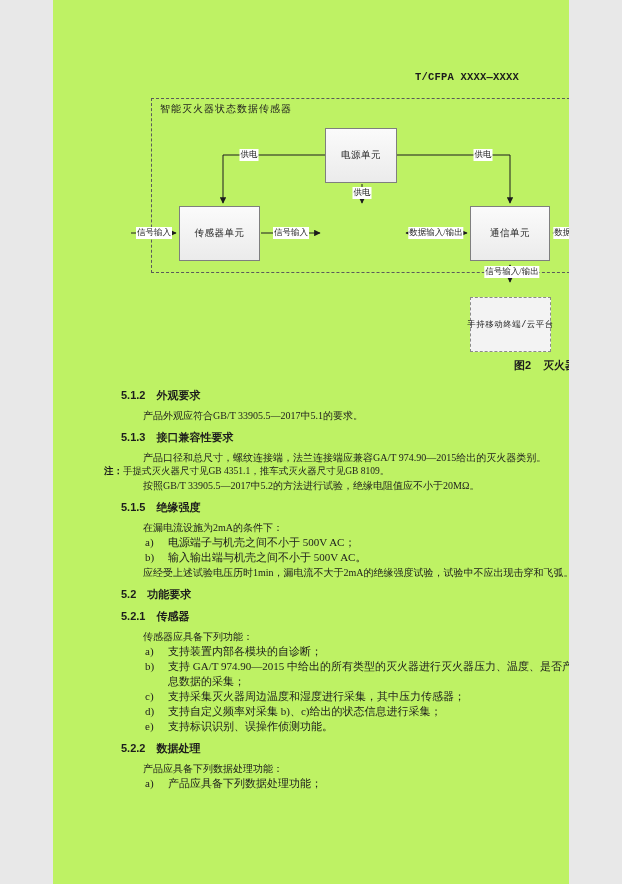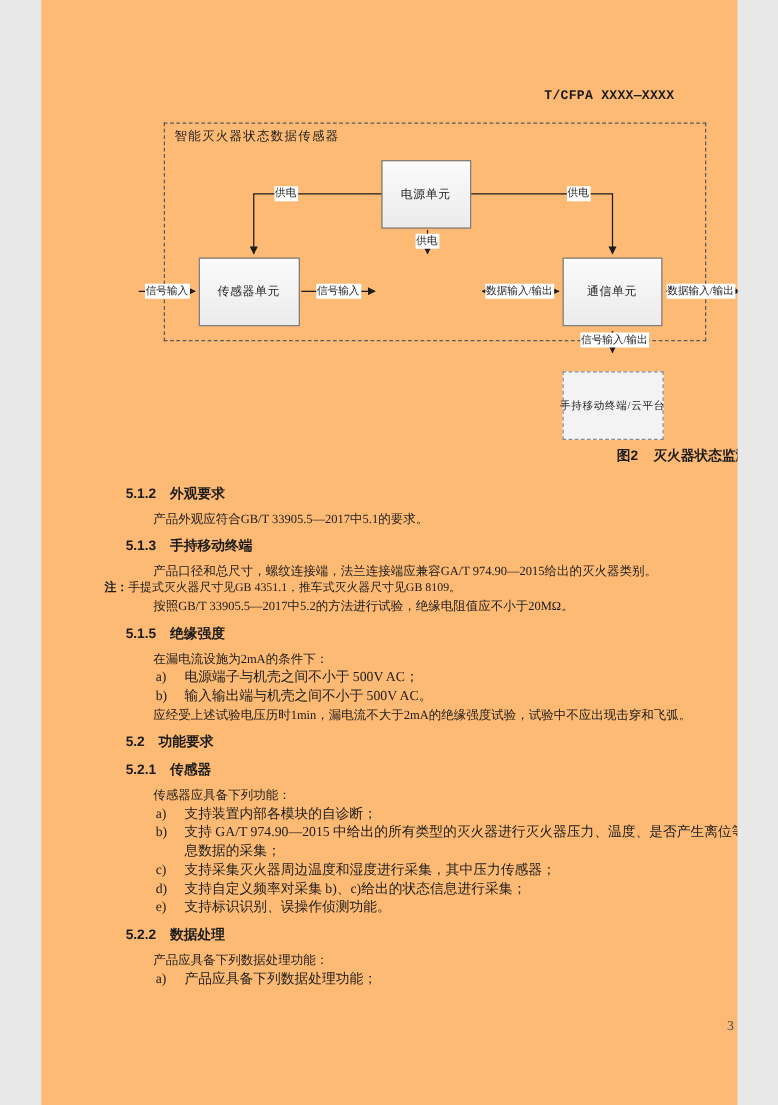--- a/index.html
+++ b/index.html
@@ -1,38 +1,38 @@
 <!DOCTYPE html>
 <html><head>
 <meta charset="utf-8">
 <style>
   html,body { margin:0; padding:0; background:#e8e8e8; }
   .page {
     position:relative; width:516px; height:884px; margin:0 auto;
-    background:#fdba74; overflow:hidden;
-    font-family:"Liberation Serif","DejaVu Serif",serif; color:#1c1c1c;padding-left:41px;
+    background:#bef264; overflow:hidden;
+    font-family:"Liberation Serif","DejaVu Serif",serif; color:#1c1c1c;
   }
   
   .doc-number {
     position:absolute; top:71px; right:50px;
     font-family:"Liberation Mono","DejaVu Sans Mono",monospace;
     font-weight:bold; font-size:10.5px; letter-spacing:0.2px;
   }
   
   .diagram { position:absolute; left:0; top:0; width:622px; height:352px; }
   .outer-box {
     position:absolute; left:98px; top:98px; width:432px; height:173px;
     border:1px dashed #5a5a5a;
   }
   .outer-label { position:absolute; left:107px; top:102px; font-size:10px; letter-spacing:1px; }
   .dbox {
     position:absolute; display:flex; align-items:center; justify-content:center;
     background:linear-gradient(180deg,#fbfbfb 0%,#ebebeb 100%);
     border:1px solid #7f7f7f; font-size:9.5px; text-align:center;
-    letter-spacing:0.5px; box-sizing:border-box; white-space:nowrap;
+    letter-spacing:0.5px; box-sizing:border-box; white-space:nowrap;font-family:Liberation Mono, monospace;
   }
   .box-power    { left:272px; top:128px; width:72px; height:55px; }
   .box-sensor   { left:126px; top:206px; width:81px; height:55px; }
   .box-data     { left:270px; top:206px; width:80px; height:55px; }
   .box-comm     { left:417px; top:206px; width:80px; height:55px; }
   .box-terminal { left:417px; top:297px; width:81px; height:55px;
                   border:1px dashed #8a8a8a; background:#f3f3f3; font-size:8.5px; }
   svg.wires { position:absolute; left:0; top:0; }
   .edge-label {
     position:absolute; transform:translate(-50%,-50%);
@@ -105,21 +105,21 @@
     <div class="caption">
       <span class="cap-num">图2</span><span class="cap-title">灭火器状态监测传感器模型</span>
     </div>
 
     <div class="sec-h">
       <span class="sec-num">5.1.2</span><span class="sec-title">外观要求</span>
     </div>
     <div class="p">产品外观应符合GB/T 33905.5—2017中5.1的要求。</div>
 
     <div class="sec-h">
-      <span class="sec-num">5.1.3</span><span class="sec-title">手持移动终端</span>
+      <span class="sec-num">5.1.3</span><span class="sec-title">接口兼容性要求</span>
     </div>
     <div class="p">产品口径和总尺寸，螺纹连接端，法兰连接端应兼容GA/T 974.90—2015给出的灭火器类别。</div>
     <div class="note">
       <span class="nl">注：</span><span>手提式灭火器尺寸见GB 4351.1，推车式灭火器尺寸见GB 8109。</span>
     </div>
 
     <div class="p">按照GB/T 33905.5—2017中5.2的方法进行试验，绝缘电阻值应不小于20MΩ。</div>
 
     <div class="sec-h">
       <span class="sec-num">5.1.5</span><span class="sec-title">绝缘强度</span>

